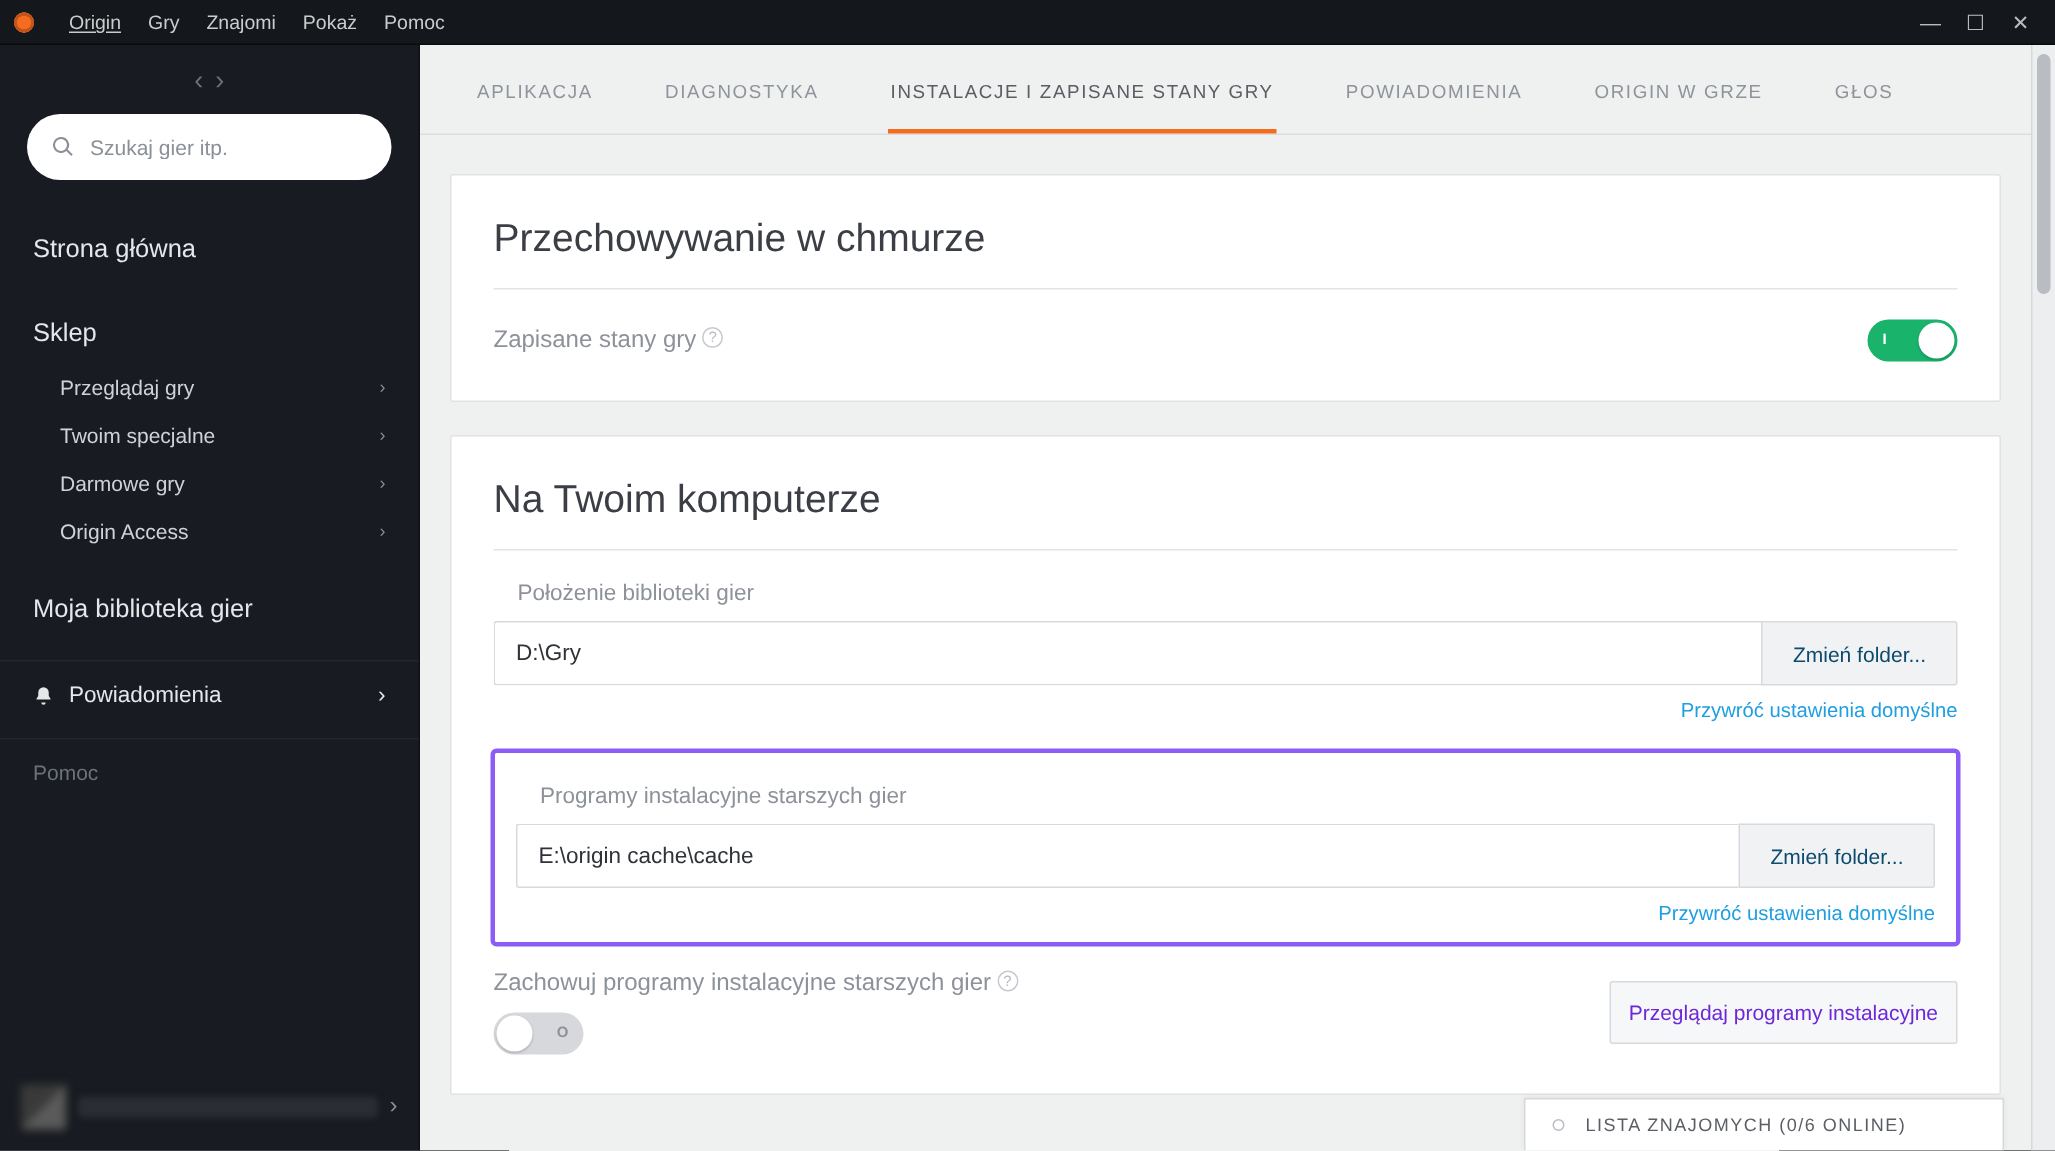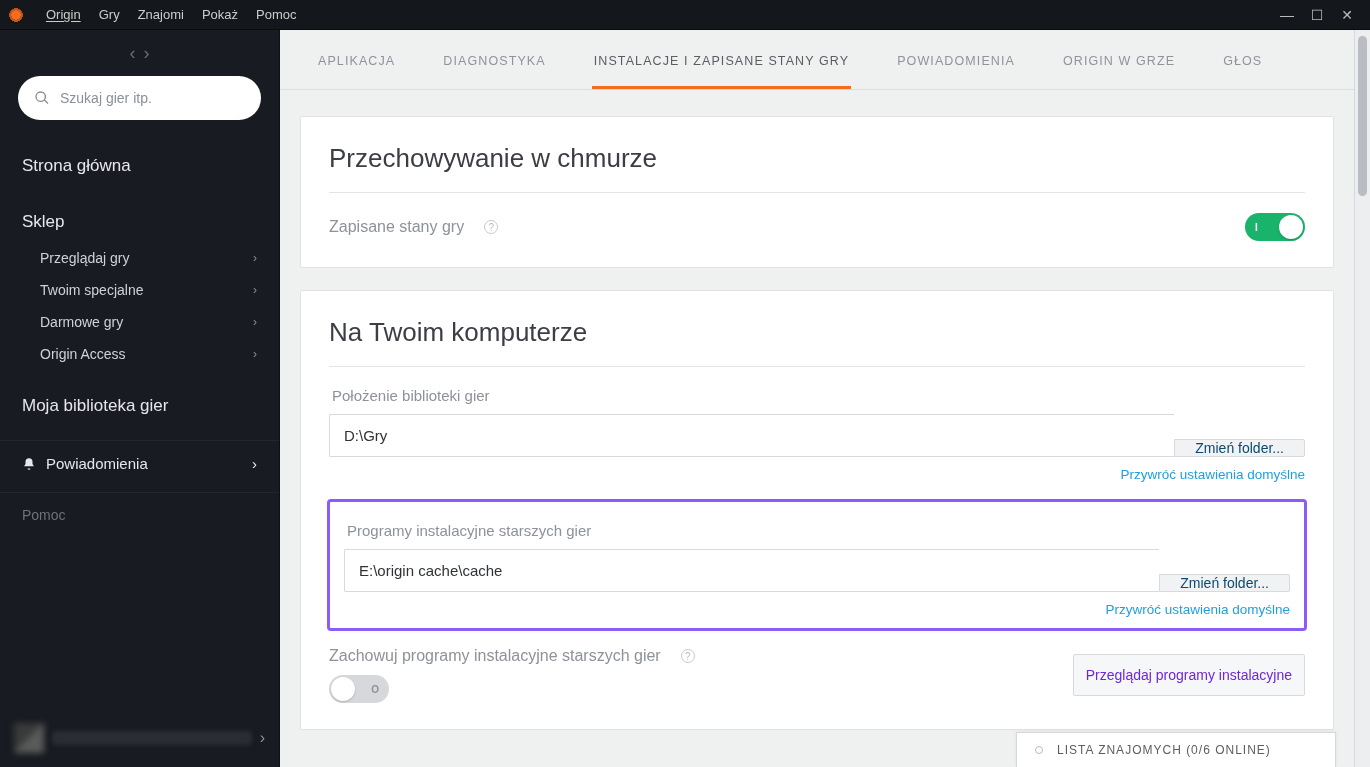--- a/index.html
+++ b/index.html
@@ -38,33 +38,33 @@
 .main { flex: 1; background: #eff0f0; display:flex; }
 .content { flex:1; padding:0; overflow:hidden; position:relative; }
 .tabs { display:flex; gap: 44px; padding: 24px 36px 0 36px; border-bottom: 1px solid #dcdde0; background:#eff0f0; }
 .tab { padding: 0 2px 18px 2px; font-size: 12.5px; letter-spacing: 1.1px; color: #8f939b; cursor:pointer; text-transform: uppercase; border-bottom: 3px solid transparent; }
 .tab.active { color:#5a5d63; border-bottom-color:#f56c1f; }
 .scrollpane { height: calc(100% - 62px); overflow:auto; padding: 26px 20px 26px 20px; }
 .card { background:#fff; border:1px solid #e1e2e5; border-radius:2px; padding: 26px 28px; margin-bottom: 22px; }
 .card h2 { font-size: 26px; font-weight: 400; color:#3b3e44; margin-bottom: 18px; }
 .hr { border-top:1px solid #e3e4e7; margin: 0 0 20px 0; }
 .row { display:flex; align-items:center; justify-content:space-between; }
-.row-label { color:#8d9199; font-size:16px; display:flex; align-items:center; gap:20px; }
+.row-label { color:#8d9199; font-size:16px; display:flex; align-items:flex-start; gap:4px; }
 .help-icon { width:14px; height:14px; border:1px solid #c6c9ce; border-radius:50%; display:inline-flex; align-items:center; justify-content:center; font-size:10px; color:#b8bbc1; }
 .toggle { width:60px; height:28px; border-radius:18px; position:relative; cursor:pointer; }
 .toggle.on { background:#19b36b; }
 .toggle.off { background:#d6d8db; }
 .toggle .knob { width:24px; height:24px; background:#fff; border-radius:50%; position:absolute; top:2px; box-shadow:0 1px 2px rgba(0,0,0,.2);}
 .toggle.on .knob { right:2px; }
 .toggle.off .knob { left:2px; }
 .toggle .tlabel { position:absolute; top:50%; transform:translateY(-50%); font-size:10px; font-weight:700; color:#fff; }
 .toggle.on .tlabel { left:10px; }
 .toggle.off .tlabel { right:10px; color:#8d9199; }
-.field-label { color:#8d9199; font-size:15px; margin: 6px 0 10px 3px; }
-.field-row { display:flex;align-items:flex-end; }
+.field-label { color:#8d9199; font-size:15px; margin: 6px 0 10px 16px; }
+.field-row { display:flex; }
 .field-input { flex:1; border:1px solid #d8d9dc; border-right:none; padding:12px 14px; font-size:15px; color:#2f3237; background:#fff; border-radius:2px 0 0 2px; }
 .field-btn { border:1px solid #d8d9dc; background:#f1f2f3; padding: 0 20px; font-size:14px; color:#0c4a6e; cursor:pointer; border-radius:0 2px 2px 0; }
 .restore { text-align:right; margin-top:8px; }
 .restore a { color:#1f9fe0; font-size:13.5px; text-decoration:none; cursor:pointer; }
 .highlight-box { border:3px solid #8b5cf6; border-radius:4px; padding:14px 14px 10px 14px; margin: 16px -2px; }
 .keep-row { display:flex; align-items:center; justify-content:space-between; margin-top:10px; }
 .btn-outline { border:1px solid #d8d9dc; background:#f6f7f8; padding:12px 12px; font-size:14px; color:#6d28d9; cursor:pointer; border-radius:2px; }
 .scrollbar-fake { width:16px; background:#eceef0; border-left:1px solid #d7d8db; position:relative; }
 .scrollbar-thumb { position:absolute; left:3px; right:3px; top:6px; height:160px; background:#b9bcc2; border-radius:5px; }
 

